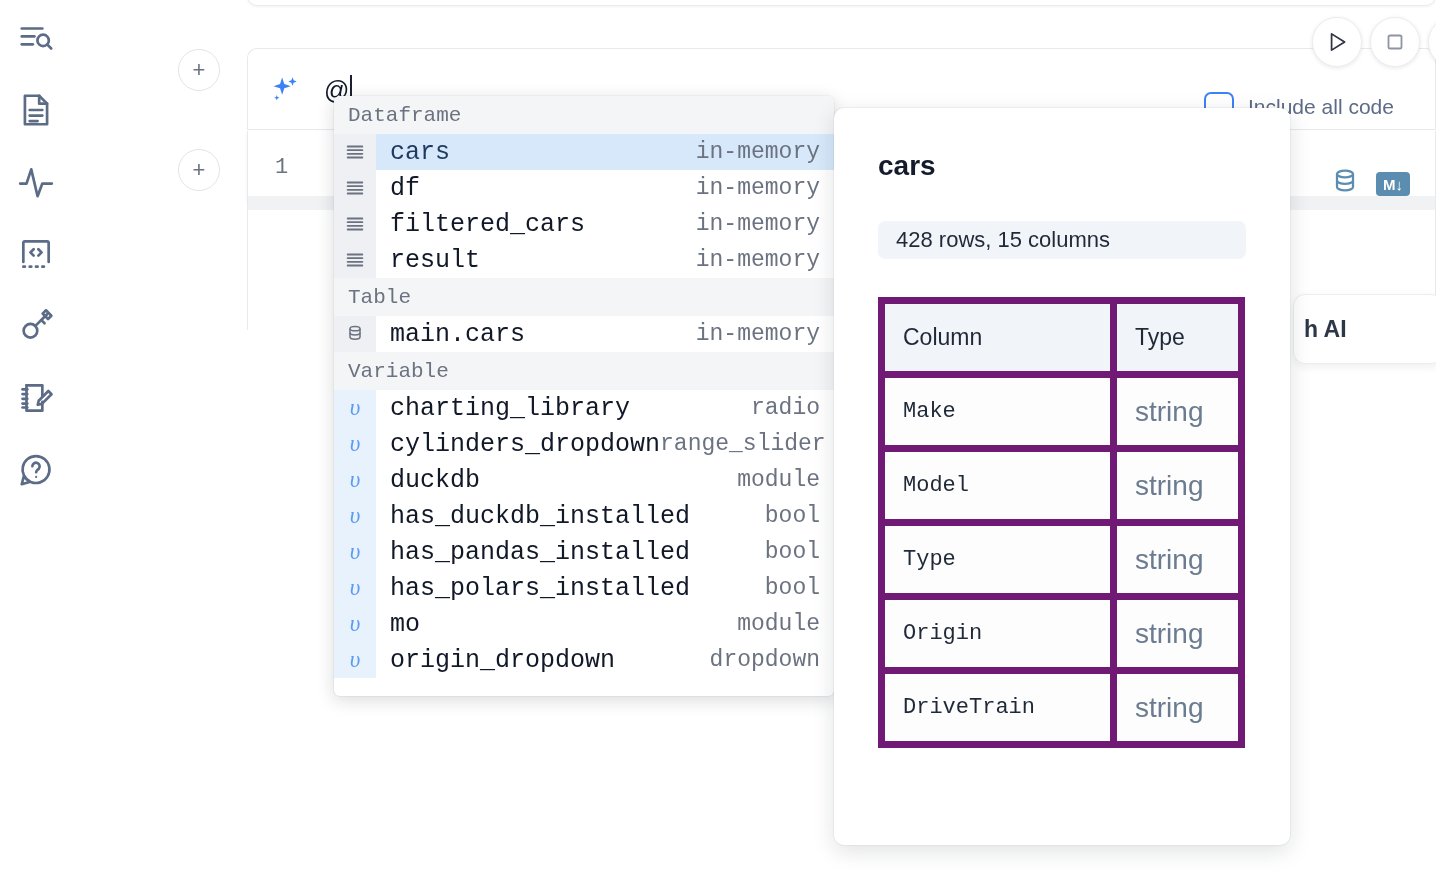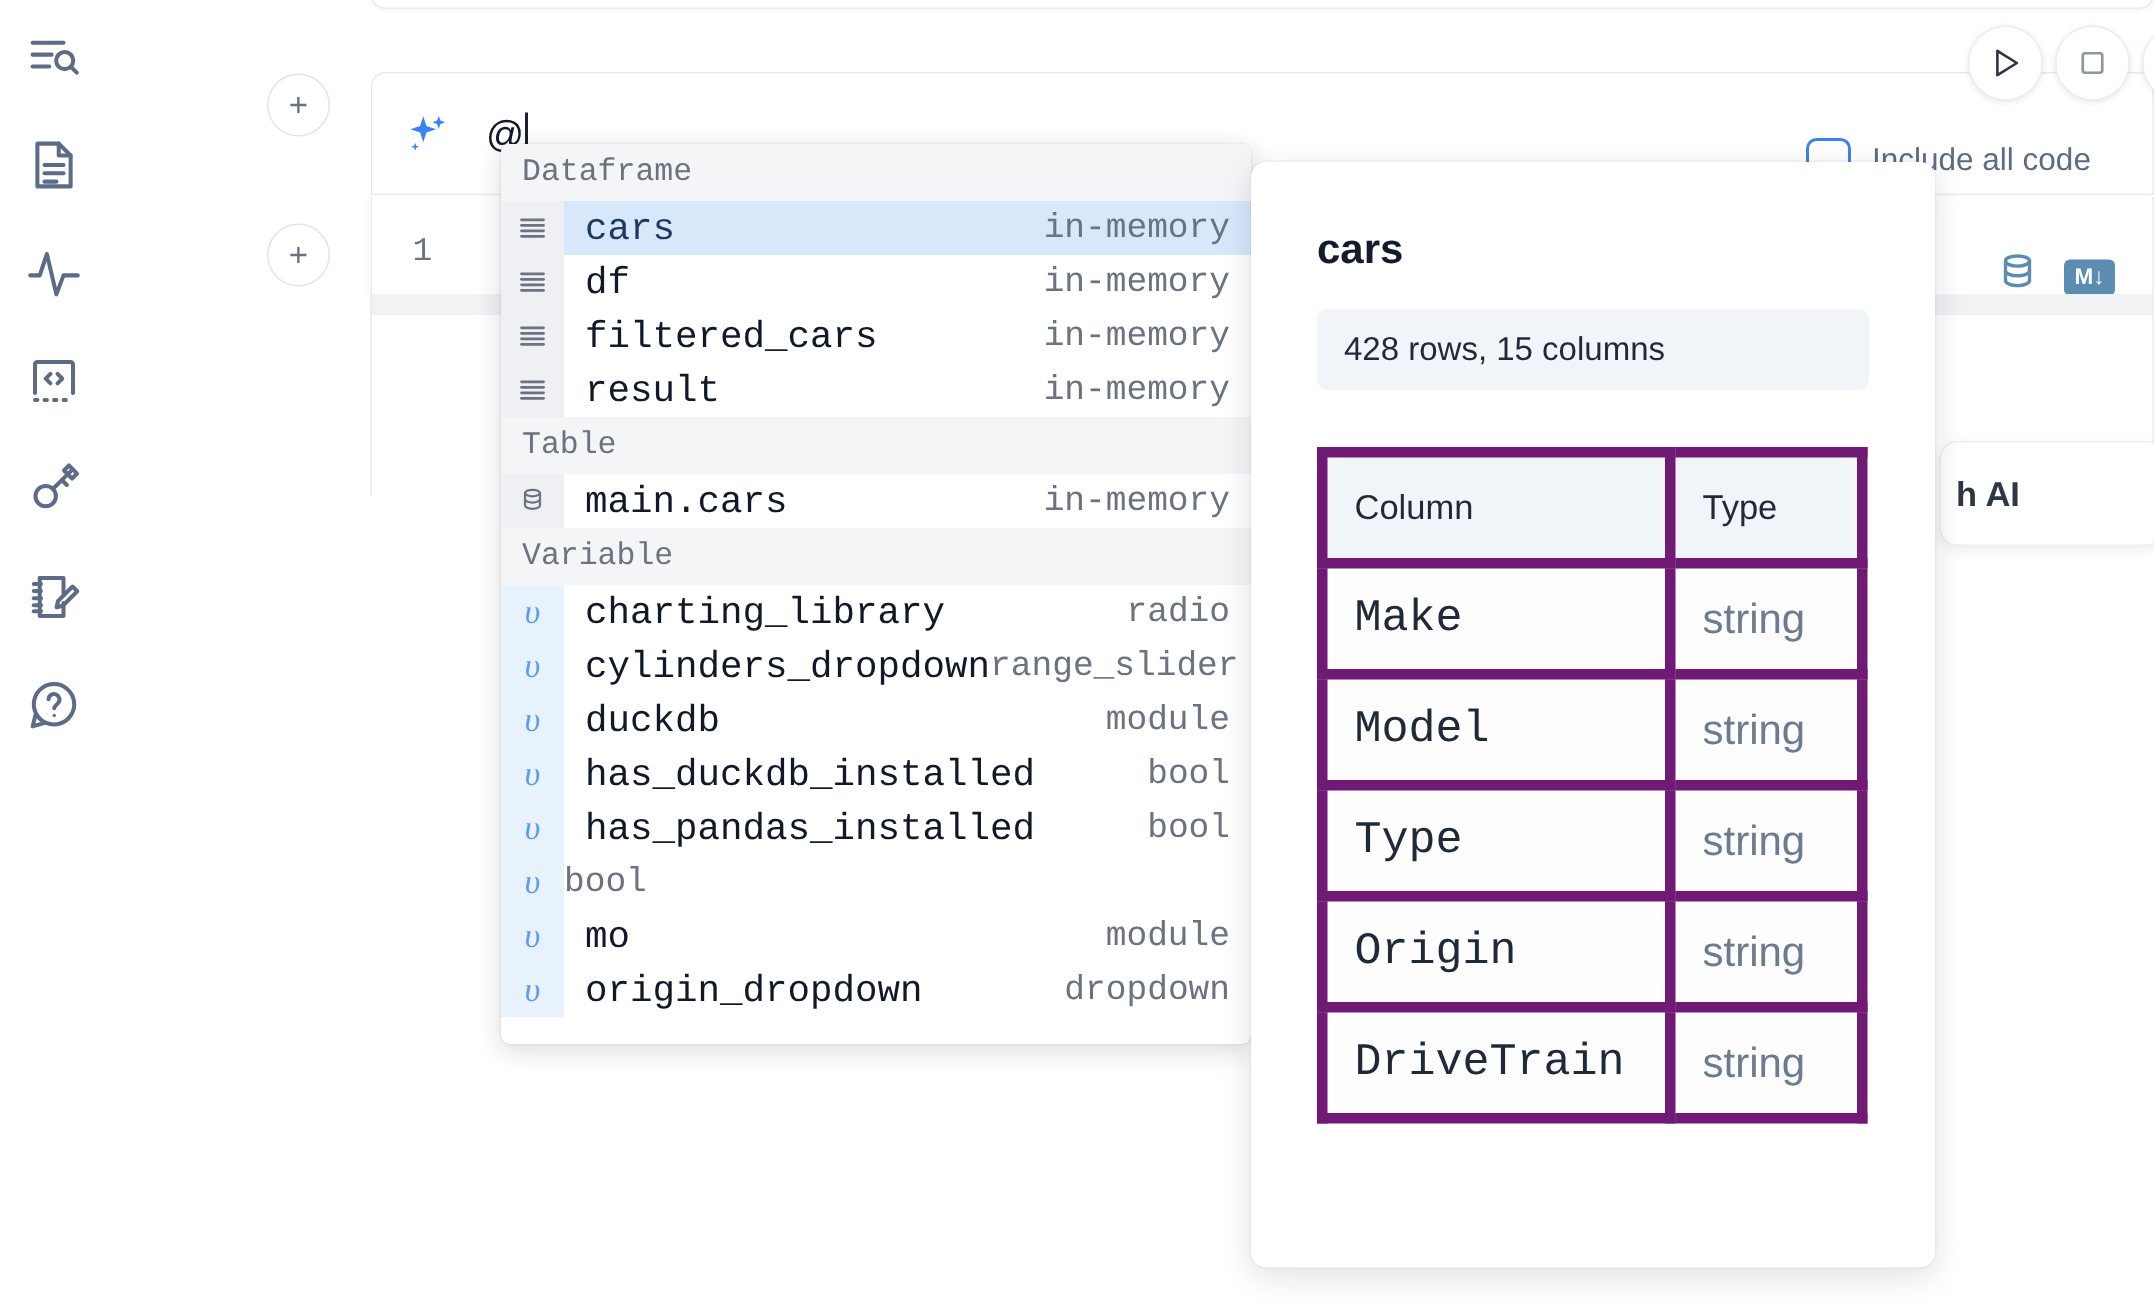--- a/index.html
+++ b/index.html
@@ -156,31 +156,31 @@
   
   .detail {
     position: absolute; left: 834px; top: 108px; width: 456px; height: 737px;
     background: #ffffff; border-radius: 10px;
     box-shadow: 0 6px 22px rgba(16,24,40,.13), 0 0 0 1px rgba(16,24,40,.04);
     z-index: 35; overflow: hidden; padding: 42px 44px 0 44px;
   }
   .d-title { font-size: 28px; font-weight: bold; color: #141b2d; }
   .d-source { margin-top: 18px; font-size: 21px; color: #6b7b90; }
   .d-shape {
-    margin-top: 24px; background: #f1f4f8; border-radius: 7px;
-    height: 54px; display: flex; align-items: center; padding-left: 18px;
+    margin-top: 39px; background: #f1f4f8; border-radius: 7px;
+    height: 38px; display: flex; align-items: center; padding-left: 18px;
     font-size: 22px; color: #1f2937;
   }
   .d-table { margin-top: 38px; width: 367px; border-collapse: collapse; }
   .d-table th, .d-table td {
     border: 7px solid #701a75; text-align: left; height: 74px; padding-left: 18px;
   }
   .d-table th { background: #f1f4f8; font-size: 23px; font-weight: normal; color: #1f2937;
     font-family: "Liberation Sans", sans-serif; }
-  .d-table td.col { font-family: "Liberation Mono", monospace; font-size: 30px; color: #1f2937; background:#fdfdfe; }
+  .d-table td.col { font-family: "Liberation Mono", monospace; font-size: 22px; color: #1f2937; background:#fdfdfe; }
   .d-table td.typ { font-family: "Liberation Sans", sans-serif; font-size: 28px; color: #6b7b90; background:#fdfdfe; }
   .d-table th.c1, .d-table td.col { width: 232px; }
 </style>
 </head>
 <body>
 
 <div id="root">
 
   <div class="sidebar">
 
@@ -414,20 +414,21 @@
         <span class="ac-name">has_duckdb_installed</span>
         <span class="ac-kind">bool</span>
       </div>
       <div class="ac-row var">
         <span class="ac-gutter">υ</span>
         <span class="ac-name">has_pandas_installed</span>
         <span class="ac-kind">bool</span>
       </div>
       <div class="ac-row var">
         <span class="ac-gutter">υ</span>
+        <span class="ac-name">has_polars_installed</span>
         <span class="ac-kind">bool</span>
       </div>
       <div class="ac-row var">
         <span class="ac-gutter">υ</span>
         <span class="ac-name">mo</span>
         <span class="ac-kind">module</span>
       </div>
       <div class="ac-row var">
         <span class="ac-gutter">υ</span>
         <span class="ac-name">origin_dropdown</span>

